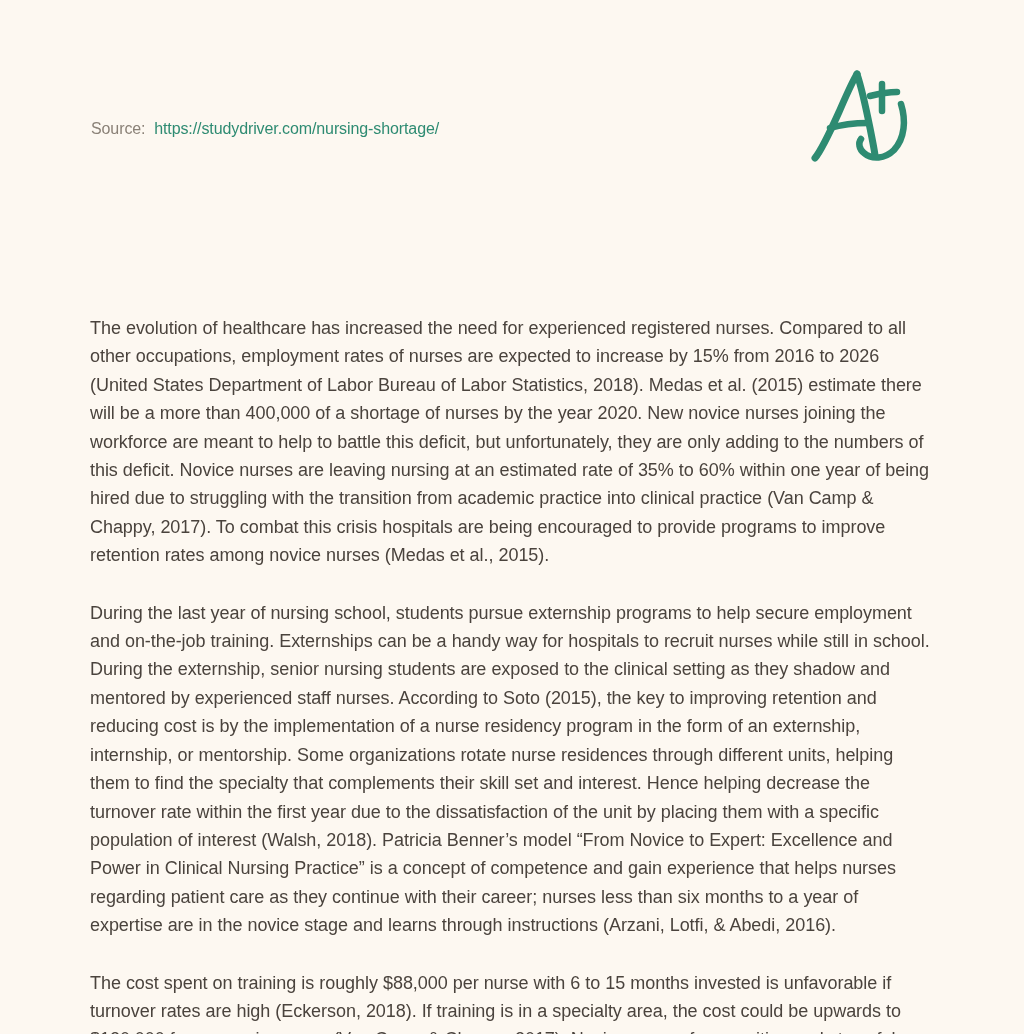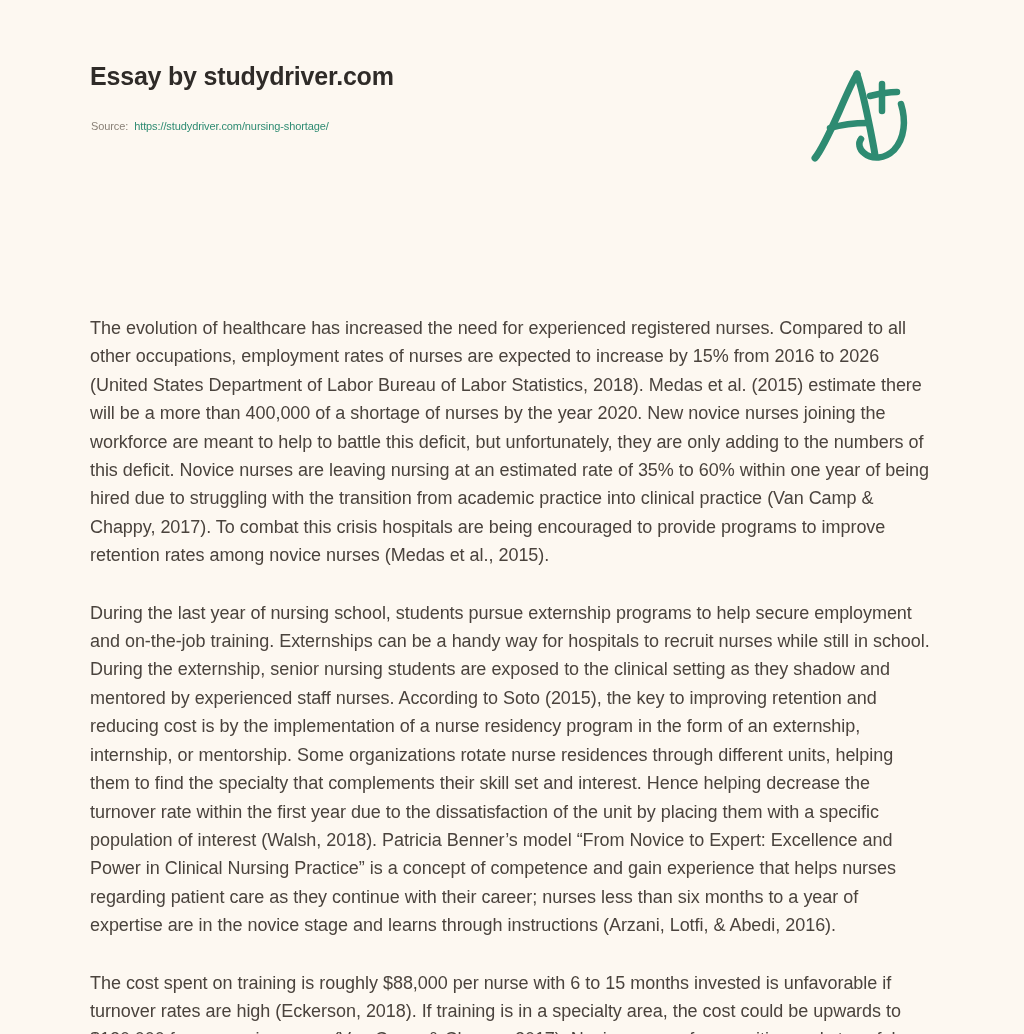--- a/index.html
+++ b/index.html
@@ -40,21 +40,21 @@
     font-weight: bold;
     color: #2f2b28;
     letter-spacing: -0.2px;
     white-space: nowrap;
   }
 
   .source-line {
     position: absolute;
     left: 91px;
     top: 120px;
-    font-size: 11px;
+    font-size: 16px;
     color: #8a8177;
     white-space: nowrap;
     letter-spacing: -0.1px;
   }
 
   .source-label {
     color: #8a8177;
   }
 
   .source-url {
@@ -110,21 +110,20 @@
     margin-bottom: 0;
   }
 </style>
 </head>
 <body>
 
 <div class="page">
 
   <div class="header">
 
-    <div class="brand-line">Essay by studydriver.com</div>
 
     <div class="source-line">
       <span class="source-label">Source:</span>
       <span>&nbsp;</span><a class="source-url" href="#">https://studydriver.com/nursing-shortage/</a>
     </div>
 
     <div class="logo">
       <svg viewBox="0 0 110 100" xmlns="http://www.w3.org/2000/svg">
         <g fill="none" stroke="#2e8b72" stroke-linecap="round" stroke-linejoin="round">
 

